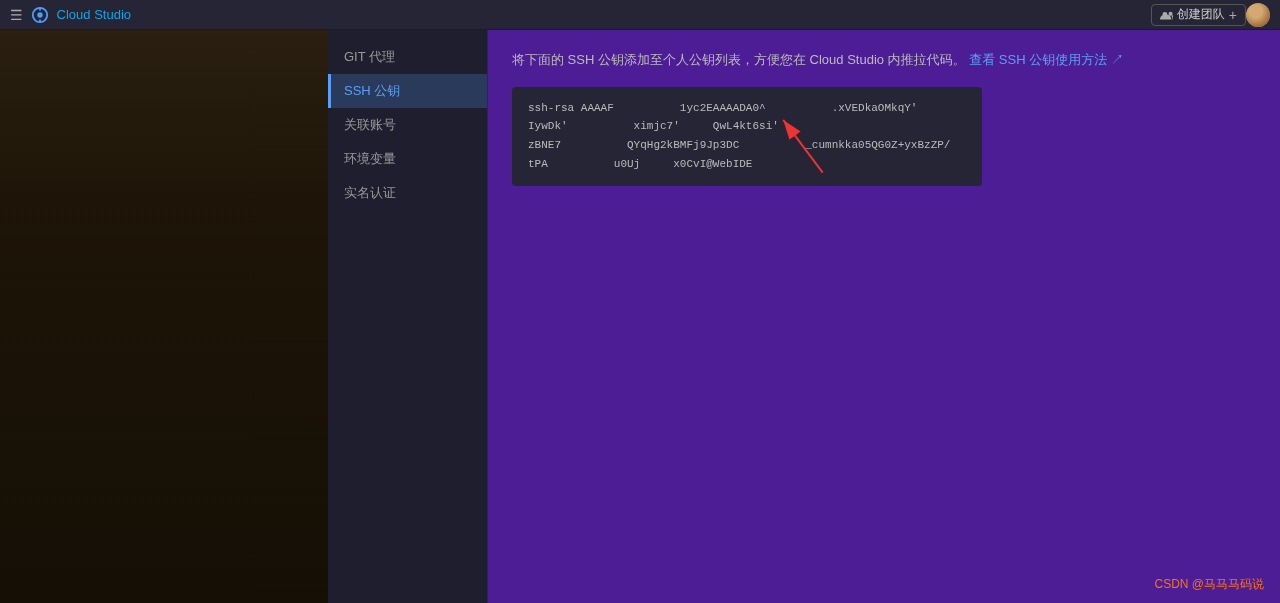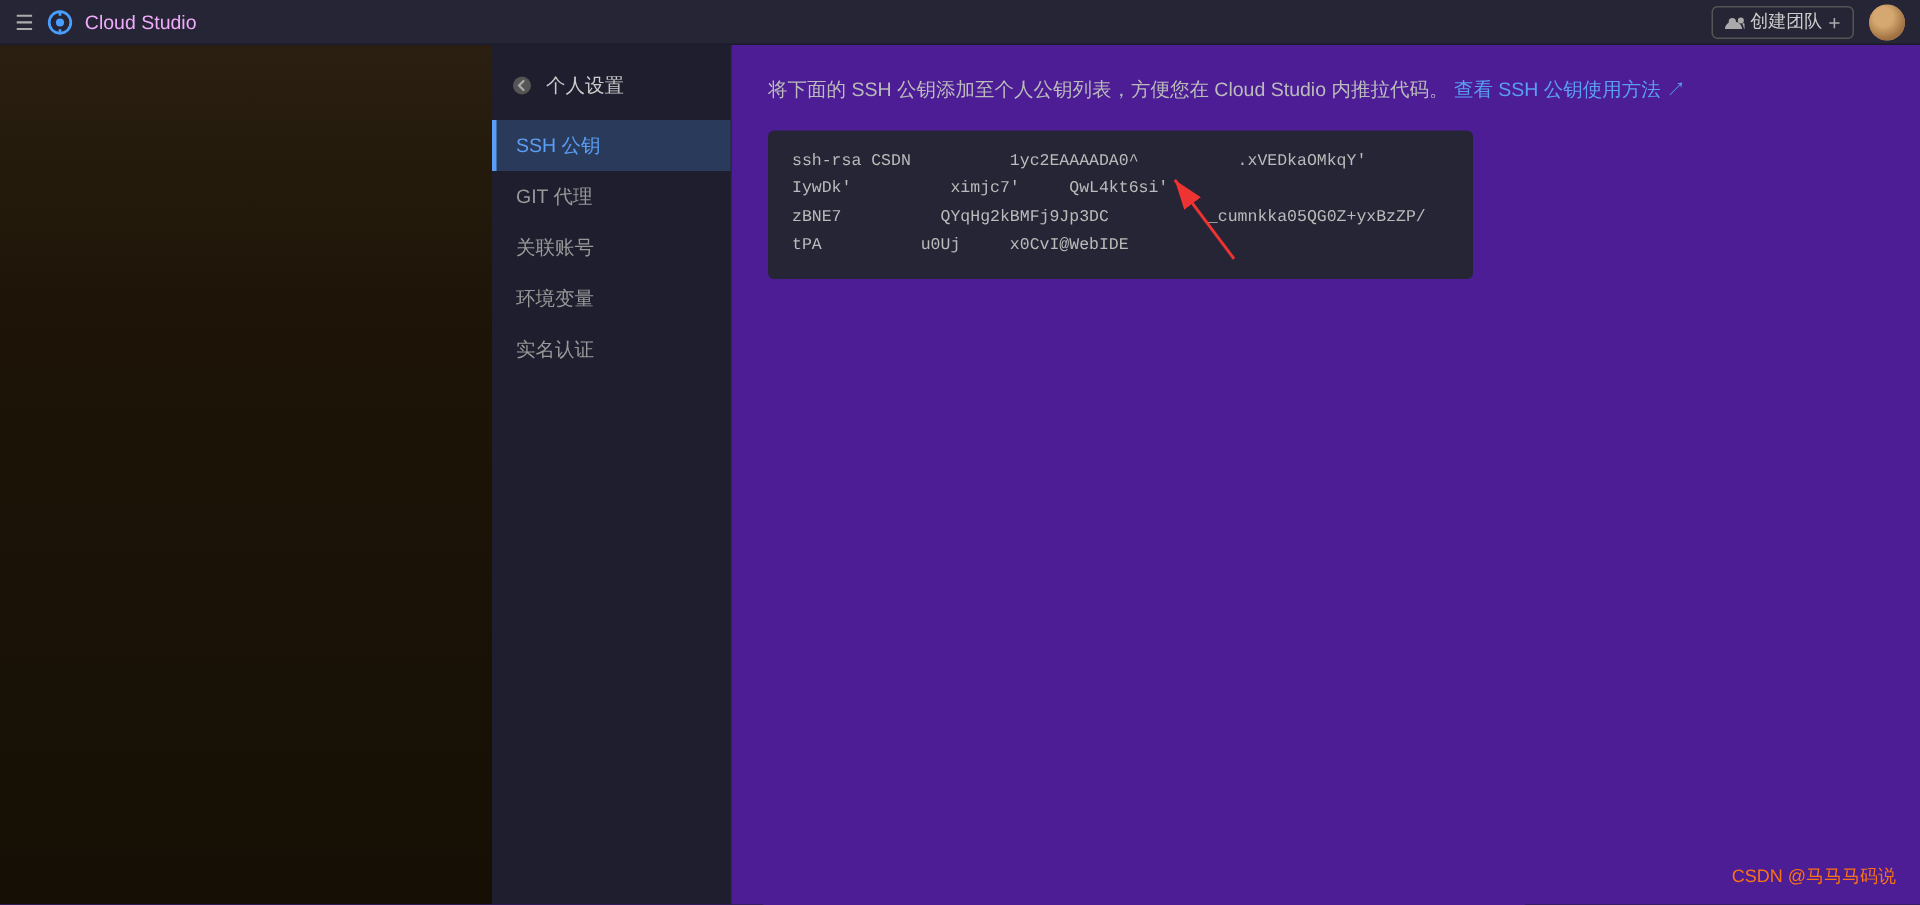--- a/index.html
+++ b/index.html
@@ -49,29 +49,28 @@
       align-items: center;
       justify-content: center;
     }
 
     .logo-svg {
       width: 18px;
       height: 18px;
     }
 
     .app-title {
-      color: #f0abfc;
+      color: #0ea5e9;
       font-size: 13px;
       font-weight: 500;
     }
 
     .titlebar-right {
       display: flex;
       align-items: center;
-      gap: 10px;
     }
 
     .create-team-btn {
       display: flex;
       align-items: center;
       gap: 4px;
       background: transparent;
       border: 1px solid #555;
       border-radius: 4px;
       color: #ccc;
@@ -254,35 +253,26 @@
       <div class="avatar-img"></div>
     </div>
   </div>
 </div>
 
 <div class="main-content">
 
   <div class="left-panel"></div>
 
   <div class="settings-sidebar">
-    <div class="sidebar-header">
-      <span class="back-icon">
-        <svg width="14" height="14" viewBox="0 0 14 14" fill="none" xmlns="http://www.w3.org/2000/svg">
-          <circle cx="7" cy="7" r="6" fill="#555"></circle>
-          <path d="M8 4L5 7l3 3" stroke="#aaa" stroke-width="1.5" stroke-linecap="round" stroke-linejoin="round"></path>
-        </svg>
-      </span>
-      <span>个人设置</span>
-    </div>
-
+
+    <div class="sidebar-nav-item">
+      <span>GIT 代理</span>
+    </div>
     <div class="sidebar-nav-item active">
       <span>SSH 公钥</span>
-    </div>
-    <div class="sidebar-nav-item">
-      <span>GIT 代理</span>
     </div>
     <div class="sidebar-nav-item">
       <span>关联账号</span>
     </div>
     <div class="sidebar-nav-item">
       <span>环境变量</span>
     </div>
     <div class="sidebar-nav-item">
       <span>实名认证</span>
     </div>
@@ -291,21 +281,21 @@
   <div class="settings-content">
     <p class="settings-description">
       <span>将下面的 SSH 公钥添加至个人公钥列表，方便您在 Cloud Studio 内推拉代码。</span>
       <a href="#">
         <span>查看 SSH 公钥使用方法</span>
         <span> ↗</span>
       </a>
     </p>
 
     <div class="ssh-key-box" style="position: relative;">
-      <span class="ssh-key-line">ssh-rsa CSDN          1yc2EAAAADA0^          .xVEDkaOMkqY'          IywDk'          ximjc7'     QwL4kt6si'</span>
+      <span class="ssh-key-line">ssh-rsa AAAAF          1yc2EAAAADA0^          .xVEDkaOMkqY'          IywDk'          ximjc7'     QwL4kt6si'</span>
       <span class="ssh-key-line">zBNE7          QYqHg2kBMFj9Jp3DC          _cumnkka05QG0Z+yxBzZP/</span>
       <span class="ssh-key-line">tPA          u0Uj     x0CvI@WebIDE</span>
 
       <svg class="arrow-overlay" viewBox="0 0 470 150" xmlns="http://www.w3.org/2000/svg" style="position:absolute;top:0;left:0;width:100%;height:100%;pointer-events:none;">
 
         <defs>
           <marker id="arrowhead" markerWidth="10" markerHeight="7" refX="10" refY="3.5" orient="auto">
             <polygon points="0 0, 10 3.5, 0 7" fill="#ee3333"></polygon>
           </marker>
         </defs>

